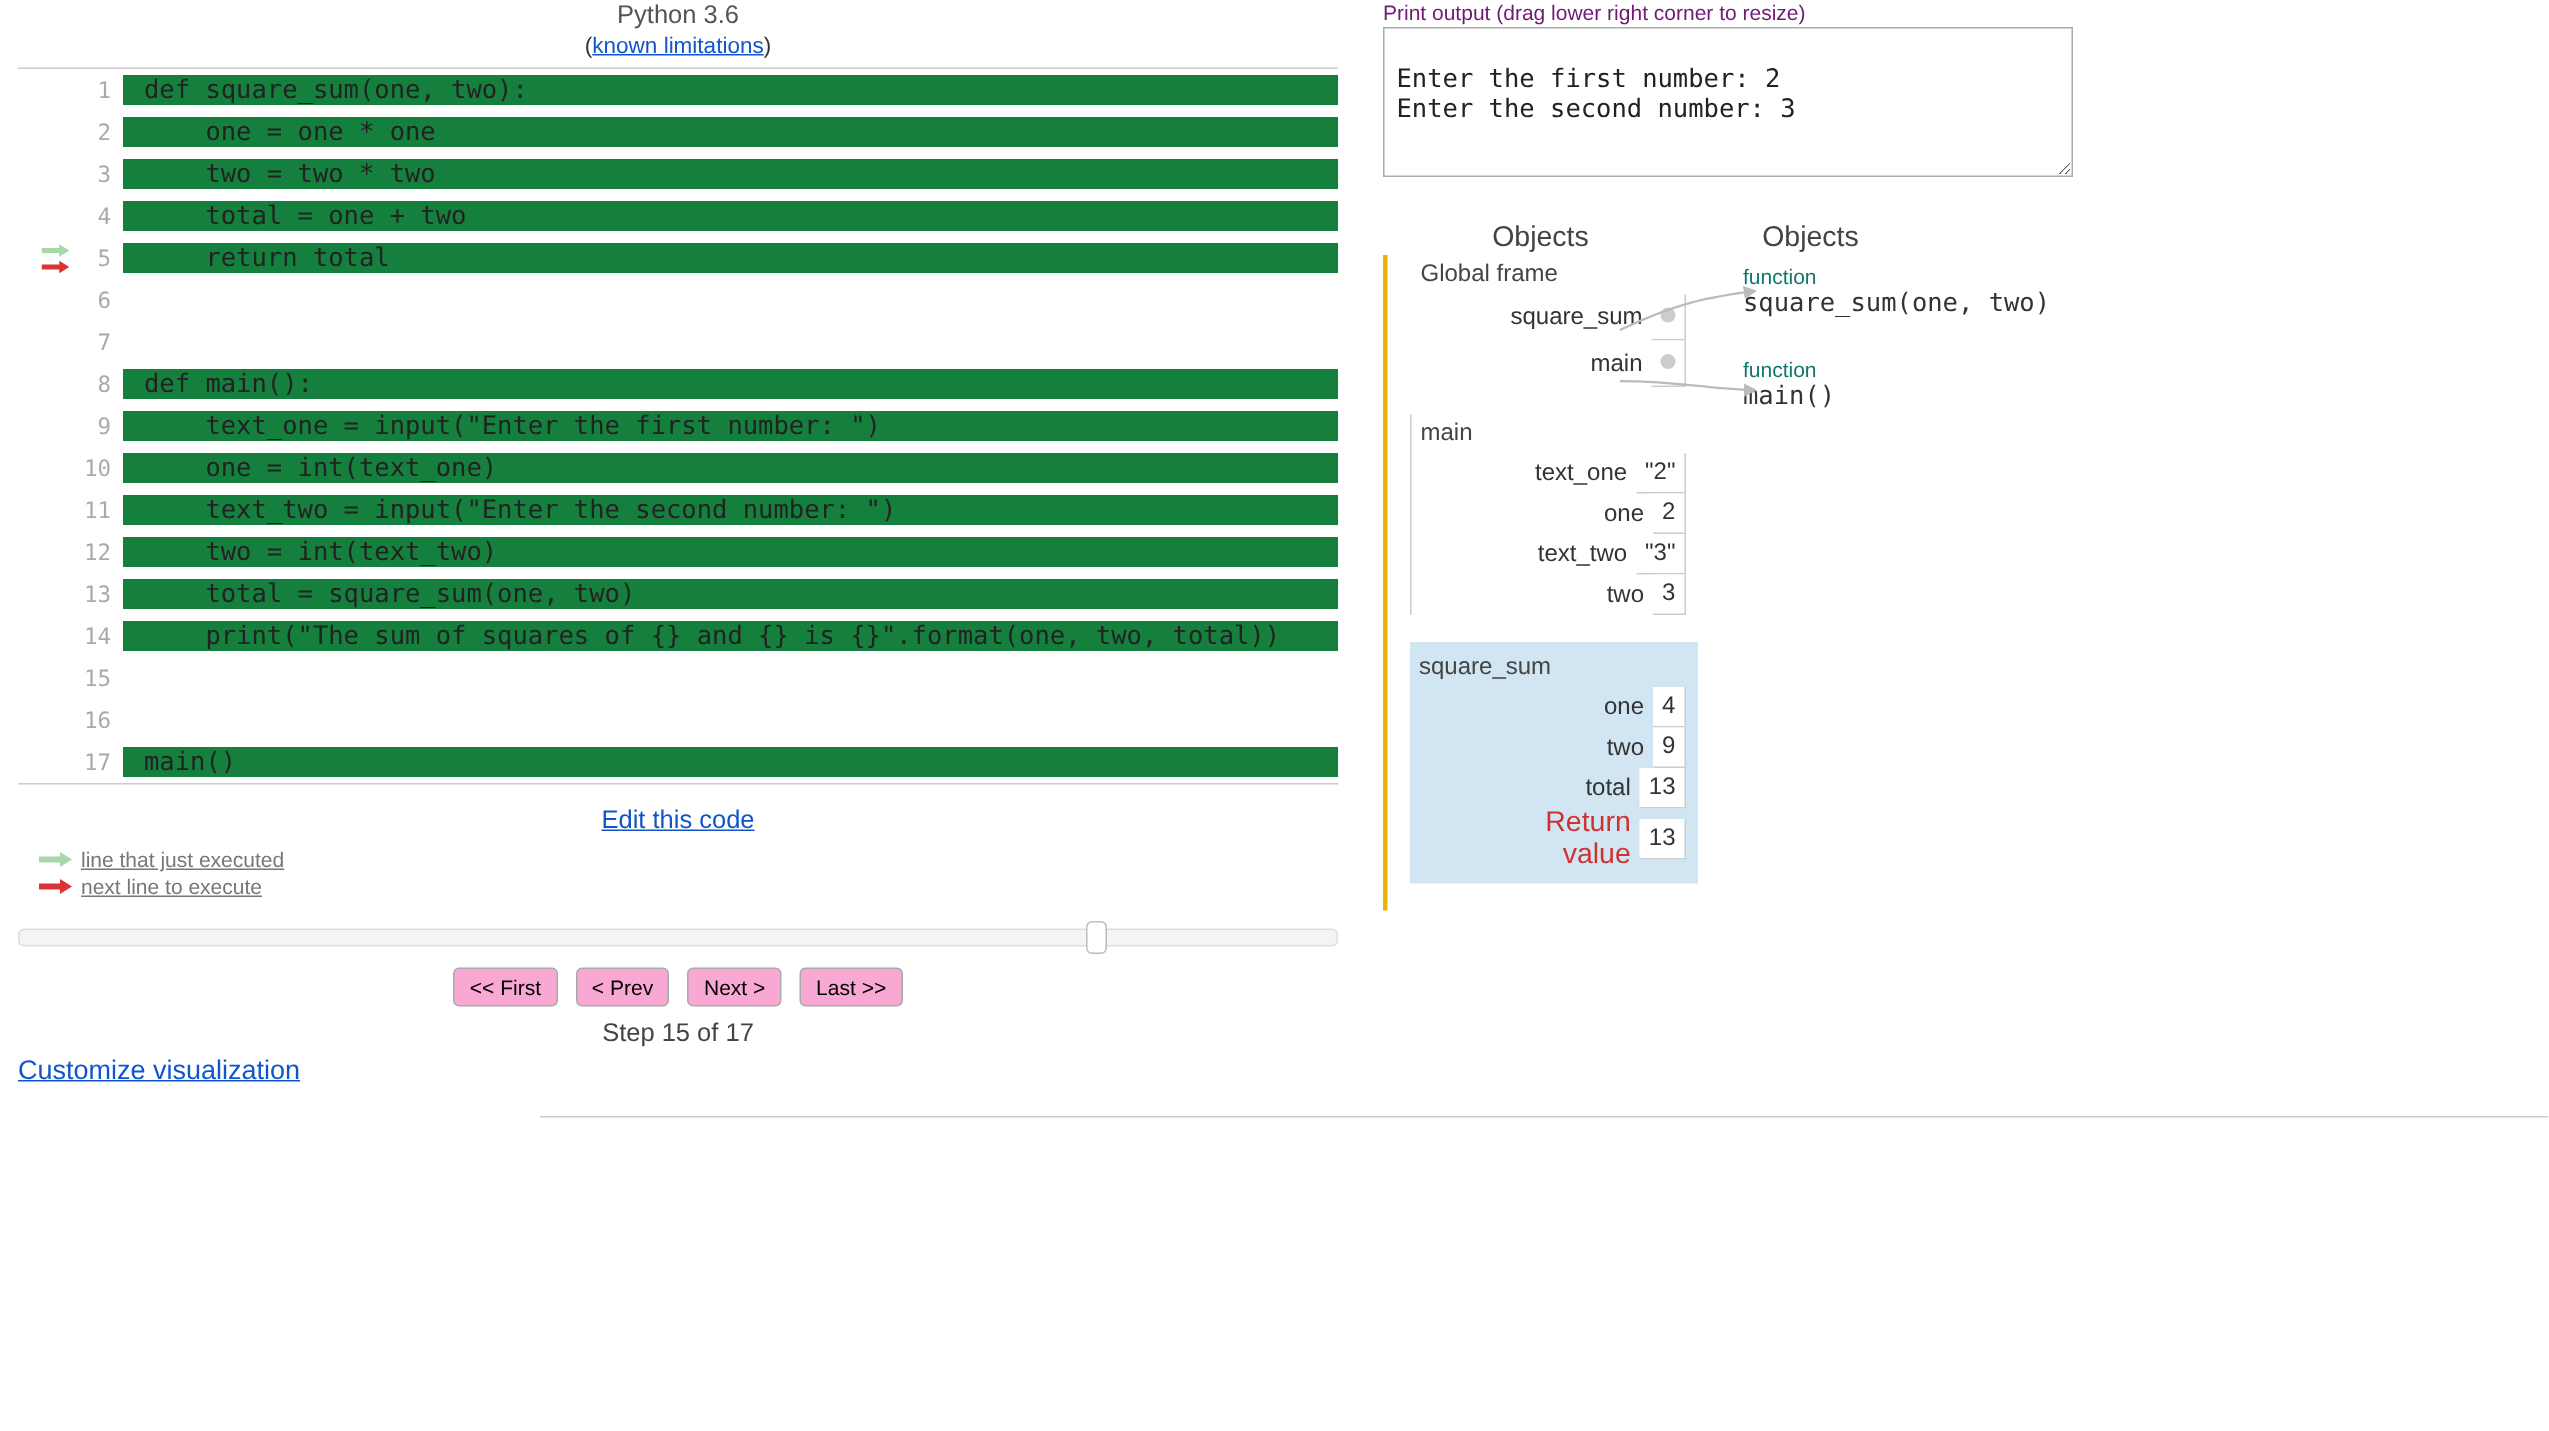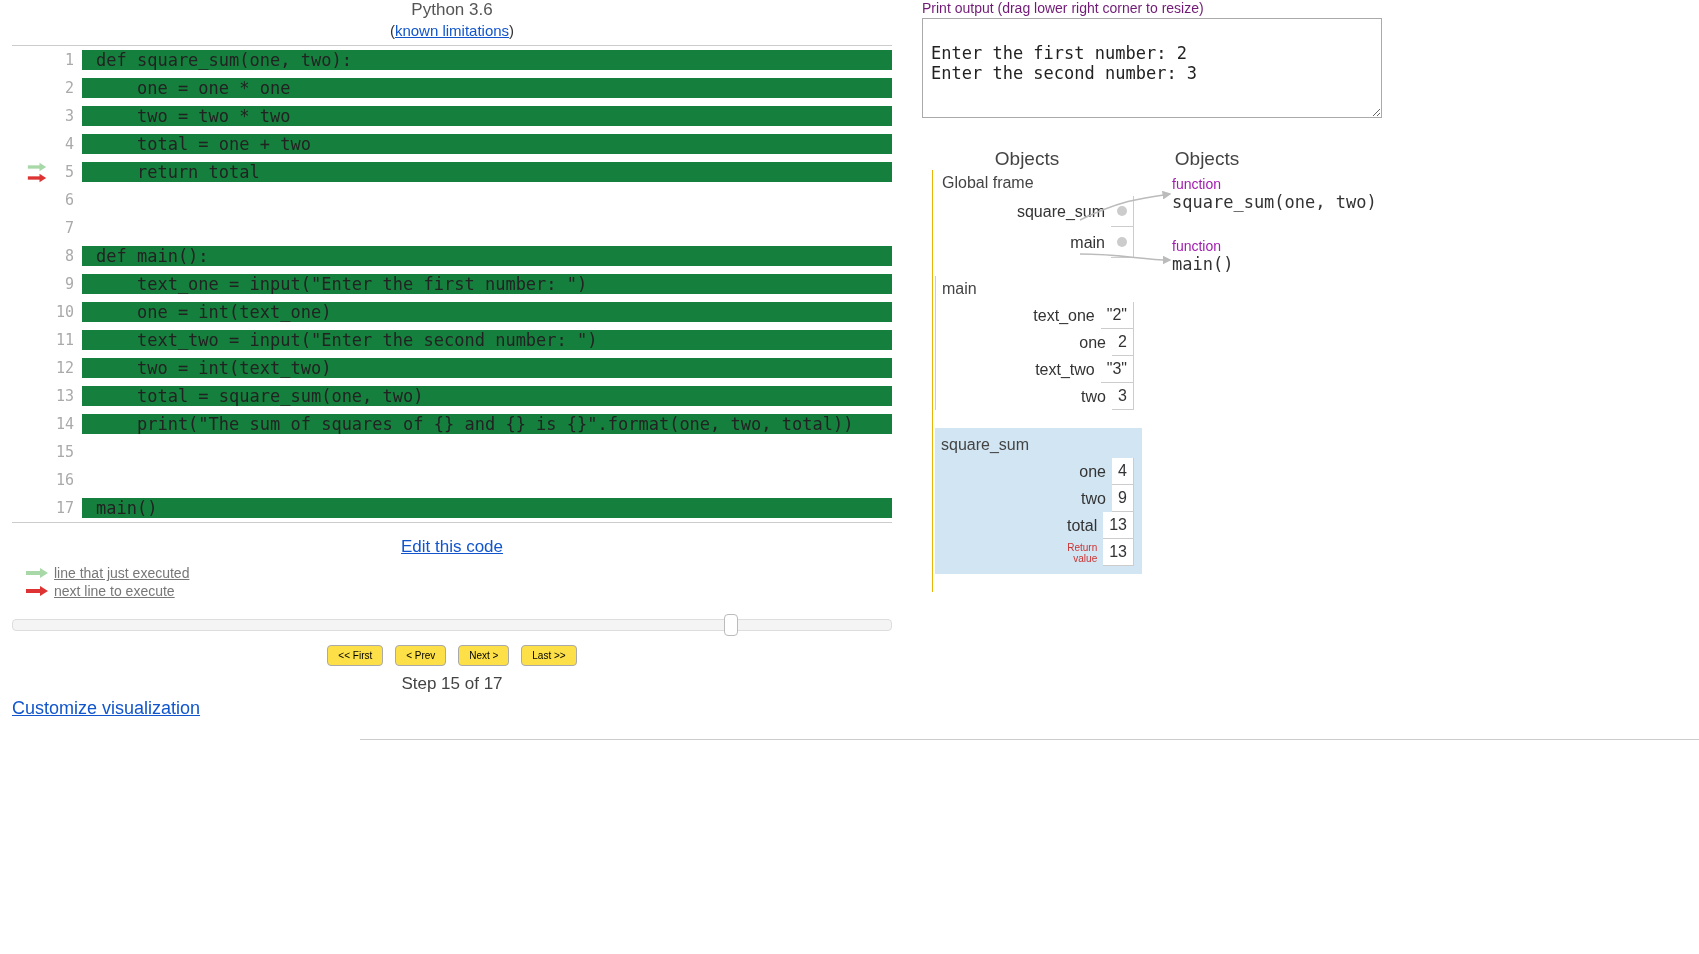--- a/index.html
+++ b/index.html
@@ -110,24 +110,24 @@
     background: #fff;
     border: 1px solid #bbb;
     border-radius: 4px;
   }
   .nav-buttons {
     text-align: center;
     margin-top: 14px;
   }
   .nav-buttons button {
     font-family: inherit;
-    font-size: 10px;
+    font-size: 14px;
     padding: 4px 10px;
     margin: 0 4px;
-    background: #fde047;
+    background: #f9a8d4;
     border: 1px solid #aaa;
     border-radius: 4px;
     cursor: pointer;
     text-align: right;
   }
   .step-label {
     text-align: center;
     font-size: 17px;
     color: #444;
     margin-top: 8px;
@@ -166,23 +166,22 @@
   .fh-objects { width: 150px; text-align: center; }
   .viz {
     display: flex;
     font-family: Verdana, sans-serif;
     font-size: 16px;
     color: #333;
     position: relative;
   }
   .frames-col {
     width: 210px;
-    border-left: 1px solid #eab308;
-    padding-left: 3px;
-    margin-left: 10px;
+    border-left: 3px solid #eab308;
+    padding-left: 16px;
   }
   .objects-col {
     padding-left: 30px;
     padding-top: 6px;
   }
   .frame-block {
     margin-bottom: 18px;
   }
   .frame-title {
     font-size: 16px;
@@ -215,22 +214,22 @@
     background: #ccc;
     border-radius: 50%;
     display: inline-block;
   }
   .frame-main { }
   .frame-sqsum {
     background: #d2e5f2;
     padding: 4px 0 8px 0;
   }
   .frame-sqsum .var-value { background: #fff; }
-  .return-label { color: #c33; font-size: 10px; line-height: 1.1; text-align:right;}
-  .obj-label { color: #a21caf; font-size: 14px; }
+  .return-label { color: #c33; font-size: 19px; line-height: 1.1; text-align:right;}
+  .obj-label { color: #0f766e; font-size: 14px; }
   .obj-text { font-family: "Consolas","Menlo",monospace; font-size: 17px; }
   svg.connectors {
     position: absolute;
     left: 0; top: 0;
     pointer-events: none;
   }
   hr.bottom-rule {
     margin-top: 20px;
     border: none;
     border-top: 1px solid #ccc;

